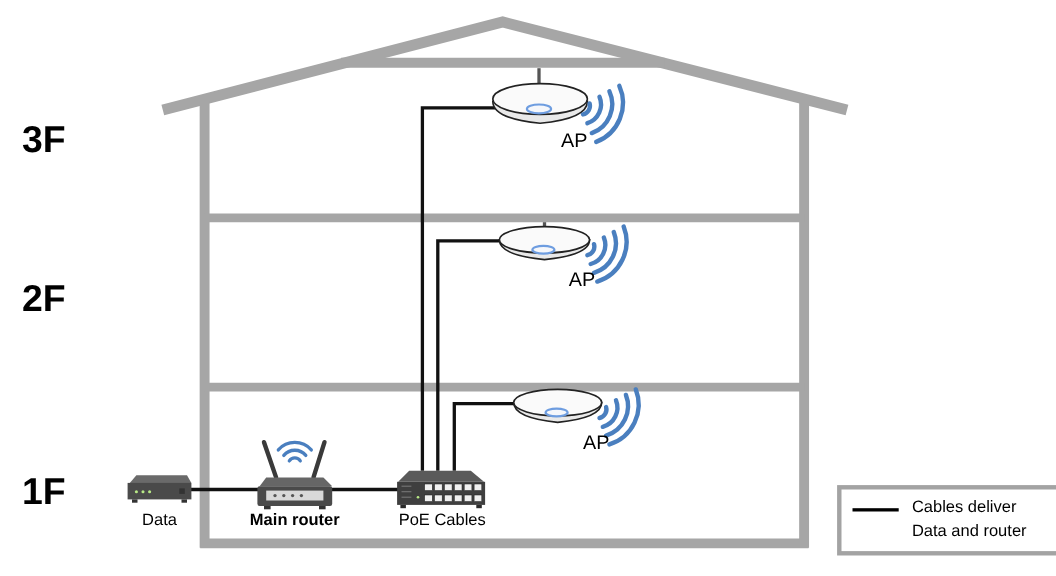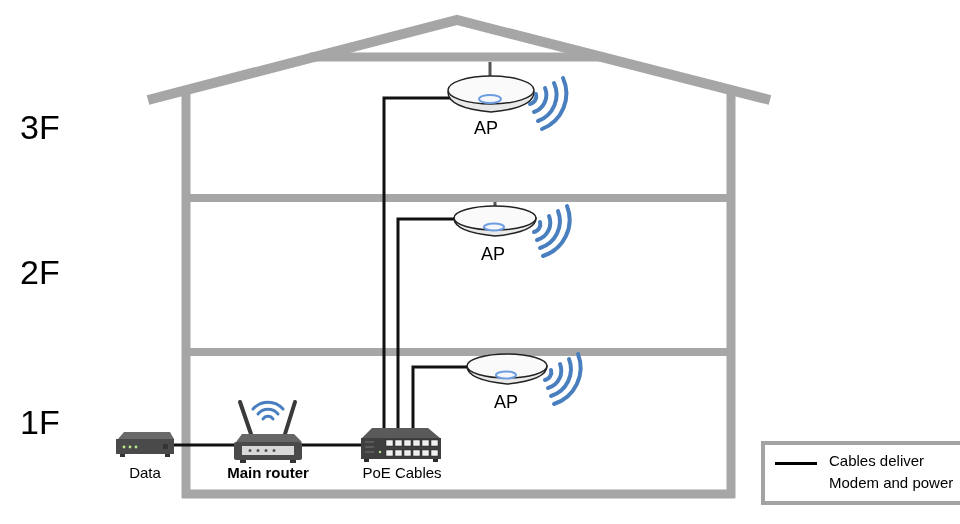--- a/index.html
+++ b/index.html
@@ -1,20 +1,20 @@
 <!DOCTYPE html>
 <html><head>
 <meta charset="utf-8">
 <style>
   html, body { margin:0; padding:0; background:#ffffff; }
   body { width:960px; height:524px; position:relative; overflow:hidden; font-family:"Liberation Sans", sans-serif; }
   svg { position:absolute; left:0; top:0; }
-  .floor-label { position:absolute; font-size:34px; color:#000; font-family:"Liberation Sans", sans-serif; }
+  .floor-label { position:absolute; font-size:34px; color:#000; font-family:"Liberation Sans", sans-serif;font-weight:bold; }
   .dev-label { position:absolute; font-size:15px; color:#000; text-align:center; white-space:nowrap; font-family:"Liberation Sans", sans-serif; }
-  .ap-label { position:absolute; font-size:18px; color:#000; font-family:"Liberation Sans", sans-serif; }
+  .ap-label { position:absolute; font-size:18px; color:#000; font-family:"Liberation Sans", sans-serif;margin-left:36px; }
   .legend { position:absolute; left:761px; top:441px; width:195px; height:56px; border:4px solid #a3a3a3; background:#fff; }
   .legend-line { position:absolute; left:10px; top:17px; width:42px; height:3px; background:#000; }
   .legend-text { position:absolute; left:64px; font-size:15px; color:#000; font-family:"Liberation Sans", sans-serif; white-space:nowrap; }
 </style>
 </head>
 <body>
 
 <svg width="960" height="524" viewBox="0 0 960 524">
 
   <g fill="none" stroke="#a6a6a6">
@@ -129,27 +129,27 @@
         <rect x="404" y="450" width="7" height="6"></rect>
         <rect x="413" y="450" width="7" height="6"></rect>
         <rect x="422" y="450" width="7" height="6"></rect>
         <rect x="431" y="450" width="7" height="6"></rect>
     </g>
   </g>
 </svg>
 
 <div class="floor-label" style="left:20px; top:108px;">3F</div>
 <div class="floor-label" style="left:20px; top:253px;">2F</div>
-<div class="floor-label" style="left:20px; top:403px;">1F</div>
+<div class="floor-label" style="left:20px; top:428px;">1F</div>
 
 <div class="ap-label" style="left:474px; top:118px;">AP</div>
 <div class="ap-label" style="left:481px; top:244px;">AP</div>
 <div class="ap-label" style="left:494px; top:392px;">AP</div>
 
 <div class="dev-label" style="left:112px; top:464px; width:66px;">Data</div>
 <div class="dev-label" style="left:218px; top:464px; width:100px;font-weight:bold;">Main router</div>
 <div class="dev-label" style="left:352px; top:464px; width:100px;">PoE Cables</div>
 
 <div class="legend">
   <div class="legend-line"></div>
   <div class="legend-text" style="top:7px;">Cables deliver</div>
-  <div class="legend-text" style="top:29px;">Modem and power</div>
+  <div class="legend-text" style="top:29px;">Data and router</div>
 </div>
 
 </body></html>

